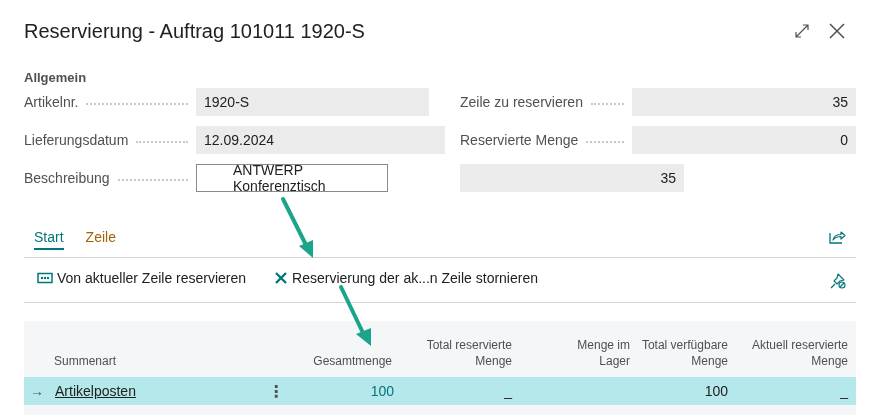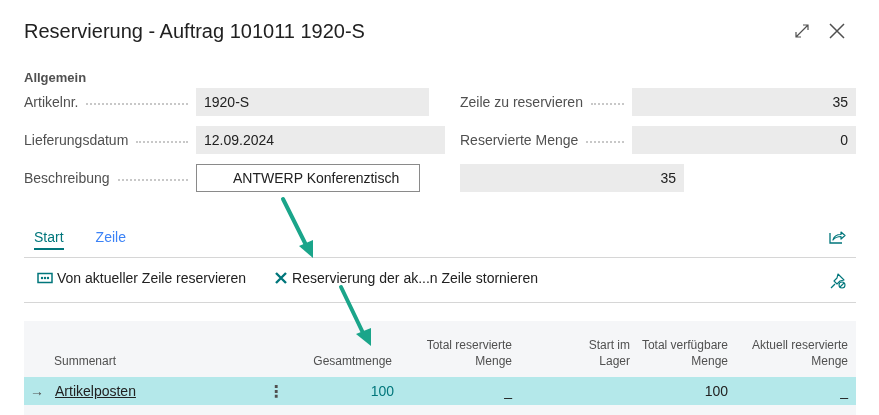--- a/index.html
+++ b/index.html
@@ -13,22 +13,22 @@
 
   .section-title { position: absolute; left: 24px; top: 70px; font-size: 13px; color: #505050; font-weight: bold; }
 
   .field-row { position: absolute; height: 28px; display: flex; align-items: center; }
   .field-label { font-size: 14px; color: #505050; white-space: nowrap; overflow: hidden; display: flex; align-items: center; }
   .field-label .dots { flex: 1; margin-left: 8px; margin-right: 8px; border-bottom: 2px dotted #c8c8c8; height: 1px; align-self: center; transform: translateY(2px); }
   .field-value { height: 28px; background: #ebebeb; font-size: 14px; color: #212121; display: flex; align-items: center; padding: 0 8px; }
   .field-value.input { background: #ffffff; border: 1px solid #8a8a8a; }
   .field-value.num { justify-content: flex-end; }
 
-  .tabs { position: absolute; left: 34px; top: 229px; display: flex; gap: 32px; font-size: 14px; }
-  .tab { cursor: pointer; color: #3b82f6; padding-bottom: 3px; }
+  .tabs { position: absolute; left: 34px; top: 229px; display: flex; gap: 22px; font-size: 14px; }
+  .tab { cursor: pointer; color: #a16207; padding-bottom: 3px; }
   .tab.active { color: #00767b; border-bottom: 2px solid #00767b; }
   .share-icon { position: absolute; left: 828px; top: 229px; width: 20px; height: 18px; cursor: pointer; }
 
   .hr { position: absolute; left: 24px; width: 832px; height: 1px; background: #d6d6d6; }
 
   .actions { position: absolute; left: 37px; top: 270px; display: flex; font-size: 14px; align-items: center; }
   .action { display: flex; align-items: center; gap: 4px; cursor: pointer; margin-right: 28px; color: #212121; }
   .action svg { display: block; }
   .pin-icon { position: absolute; left: 829px; top: 272px; width: 20px; height: 18px; cursor: pointer; }
 
@@ -73,21 +73,21 @@
       <span>Lieferungsdatum</span>
       <span class="dots"></span>
     </div>
   <div class="field-value" style="width:249px;">12.09.2024</div>
 </div>
 <div class="field-row" style="left:24px; top:164px;">
   <div class="field-label" style="width:172px;">
       <span>Beschreibung</span>
       <span class="dots"></span>
     </div>
-  <div class="field-value input" style="width:224px;padding-left:36px;">ANTWERP Konferenztisch</div>
+  <div class="field-value input" style="width:192px;padding-left:36px;">ANTWERP Konferenztisch</div>
 </div>
 
 <div class="field-row" style="left:460px; top:88px;">
   <div class="field-label" style="width:172px;">
       <span>Zeile zu reservieren</span>
       <span class="dots"></span>
     </div>
   <div class="field-value num" style="width:224px;">35</div>
 </div>
 <div class="field-row" style="left:460px; top:126px;">
@@ -140,21 +140,21 @@
     </svg>
 </div>
 
 <div class="hr" style="top:302px;"></div>
 
 <div class="grid">
   <div class="grid-head">
     <div class="gh left" style="left:30px;"><span>Summenart</span></div>
     <div class="gh" style="right:464px; width:130px;"><span>Gesamtmenge</span></div>
     <div class="gh" style="right:344px; width:130px;"><span>Total reservierte</span><br><span>Menge</span></div>
-    <div class="gh" style="right:226px; width:110px;"><span>Start im</span><br><span>Lager</span></div>
+    <div class="gh" style="right:226px; width:110px;"><span>Menge im</span><br><span>Lager</span></div>
     <div class="gh" style="right:128px; width:110px;"><span>Total verfügbare</span><br><span>Menge</span></div>
     <div class="gh" style="right:8px; width:120px;"><span>Aktuell reservierte</span><br><span>Menge</span></div>
   </div>
   <div class="grid-row">
     <div class="cell" style="left:6px; font-size:14px; color:#505050;">→</div>
     <div class="cell" style="left:31px;">
         <span class="link">Artikelposten</span>
       </div>
     <div class="cell" style="left:244px; color:#505050; font-size:16px; font-weight:bold;">⋮</div>
     <div class="cell teal" style="right:462px;">100</div>

